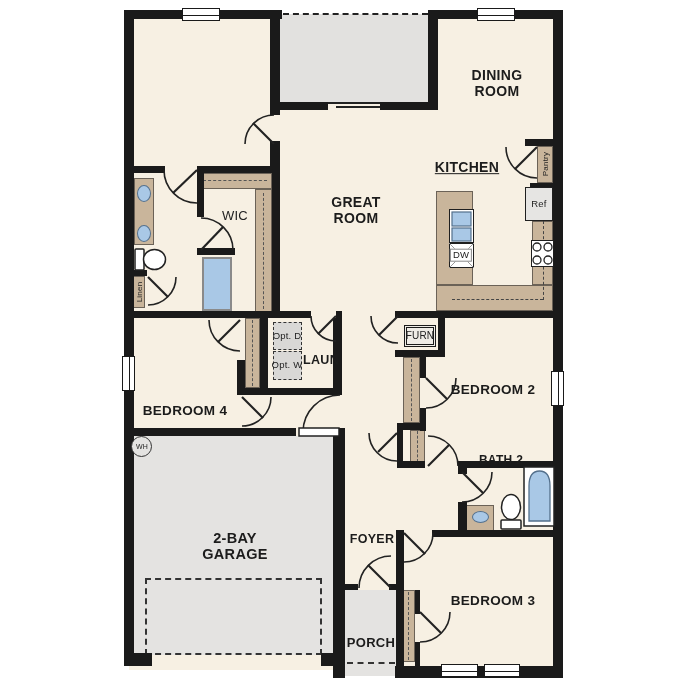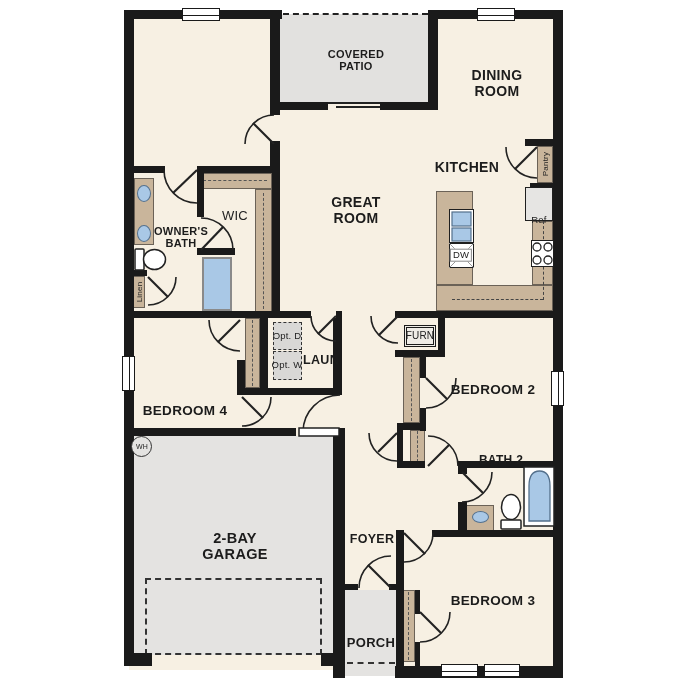--- a/index.html
+++ b/index.html
@@ -224,29 +224,27 @@
     <g fill="#fff" stroke="#222" stroke-width="1.5">
       <ellipse cx="511" cy="507" rx="9.5" ry="12.5"></ellipse>
         <rect x="501" y="520" width="20" height="9" rx="1"></rect>
     </g>
     <g>
       <rect x="524" y="467" width="30" height="59" fill="#fff" stroke="#222" stroke-width="1.5"></rect>
       <path d="M529,521 L529,486 Q529,471 539.5,471 Q550,471 550,486 L550,521 Z" fill="var(--fixture,#a9c8e6)" stroke="#54708c" stroke-width="1.3"></path>
     </g>
   </svg>
 
-  <div class="lbl" style="left:356px;top:60px;width:80px;font-size:11px;">COVERED PATIO</div>
   <div class="lbl" style="left:497px;top:84px;width:90px;font-size:14px;">DINING ROOM</div>
-  <div class="lbl nw" style="left:467px;top:168px;font-size:14px;">KITCHEN</div>
+  <div class="lbl nw" style="left:467px;top:168px;font-size:14px;text-decoration:underline;">KITCHEN</div>
   <div class="lbl" style="left:356px;top:211px;width:90px;font-size:14px;">GREAT ROOM</div>
-  <div class="lbl" style="left:181px;top:237px;width:85px;font-size:11px;">OWNER'S BATH</div>
   <div class="lbl nw tiny" style="left:235px;top:216px;font-size:13px;">WIC</div>
   <div class="rot tiny" style="position:absolute;left:139px;top:292px;font-size:8px;">Linen</div>
   <div class="rot tiny" style="position:absolute;left:545px;top:164px;font-size:8px;">Pantry</div>
-  <div class="lbl nw tiny" style="left:539px;top:204px;font-size:9.5px;margin-top:16px;">Ref</div>
+  <div class="lbl nw tiny" style="left:539px;top:204px;font-size:9.5px;">Ref</div>
   <div class="lbl nw tiny" style="left:461px;top:255px;font-size:9.5px;background:#fff;border:1px solid #888;padding:0 2px;">DW</div>
   <div class="lbl tiny" style="left:287px;top:336px;width:30px;font-size:9.5px;">Opt. D</div>
   <div class="lbl tiny" style="left:287px;top:365px;width:32px;font-size:9.5px;">Opt. W</div>
   <div class="lbl nw" style="left:321px;top:360px;font-size:12.5px;">LAUN</div>
   <div class="lbl nw tiny" style="left:420px;top:336px;font-size:10px;">FURN</div>
   <div class="lbl nw" style="left:185px;top:375px;font-size:13.5px;margin-top:36px;">BEDROOM 4</div>
   <div class="lbl nw" style="left:493px;top:390px;font-size:13.5px;">BEDROOM 2</div>
   <div class="lbl" style="left:501px;top:461px;width:48px;font-size:12px;">BATH 2</div>
   <div class="lbl nw" style="left:493px;top:601px;font-size:13.5px;">BEDROOM 3</div>
   <div class="lbl nw tiny" style="left:142px;top:447px;font-size:7px;">WH</div>

